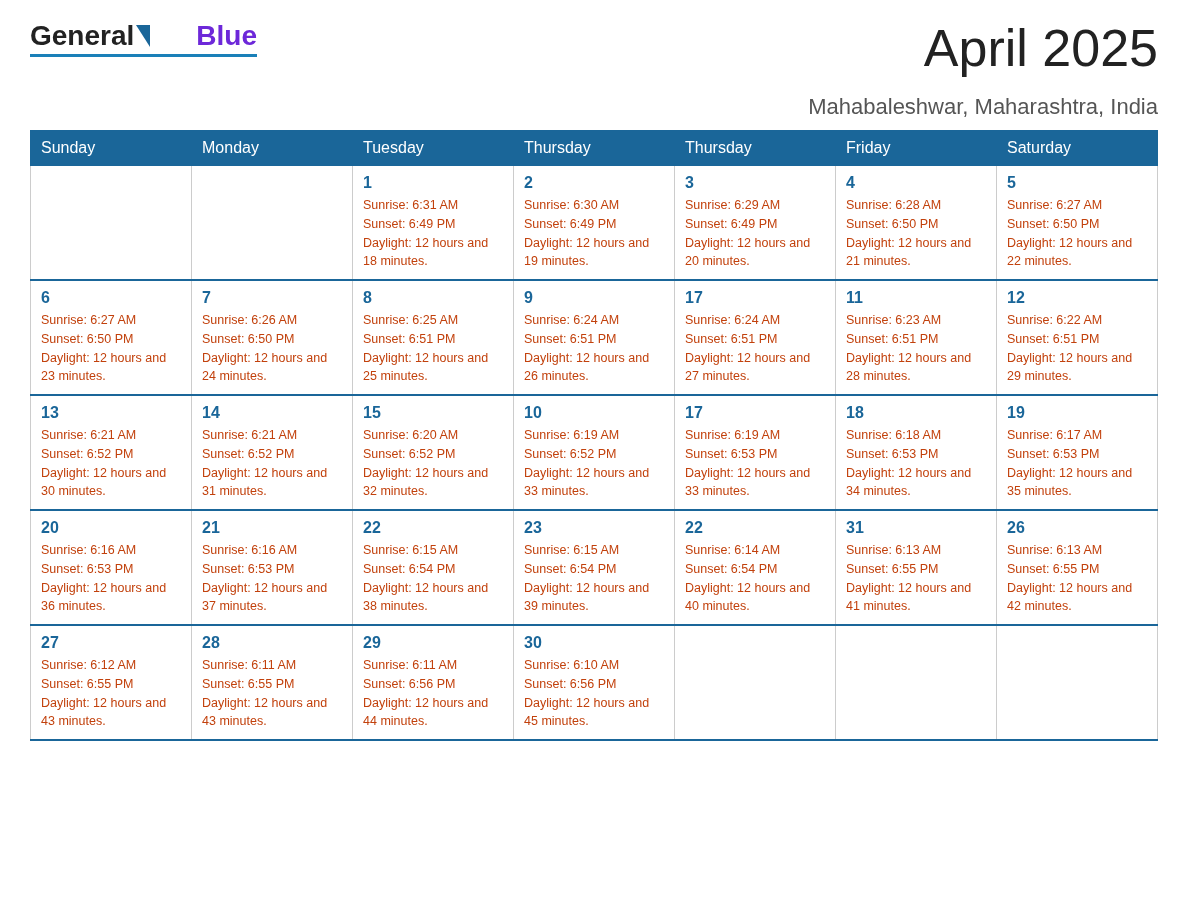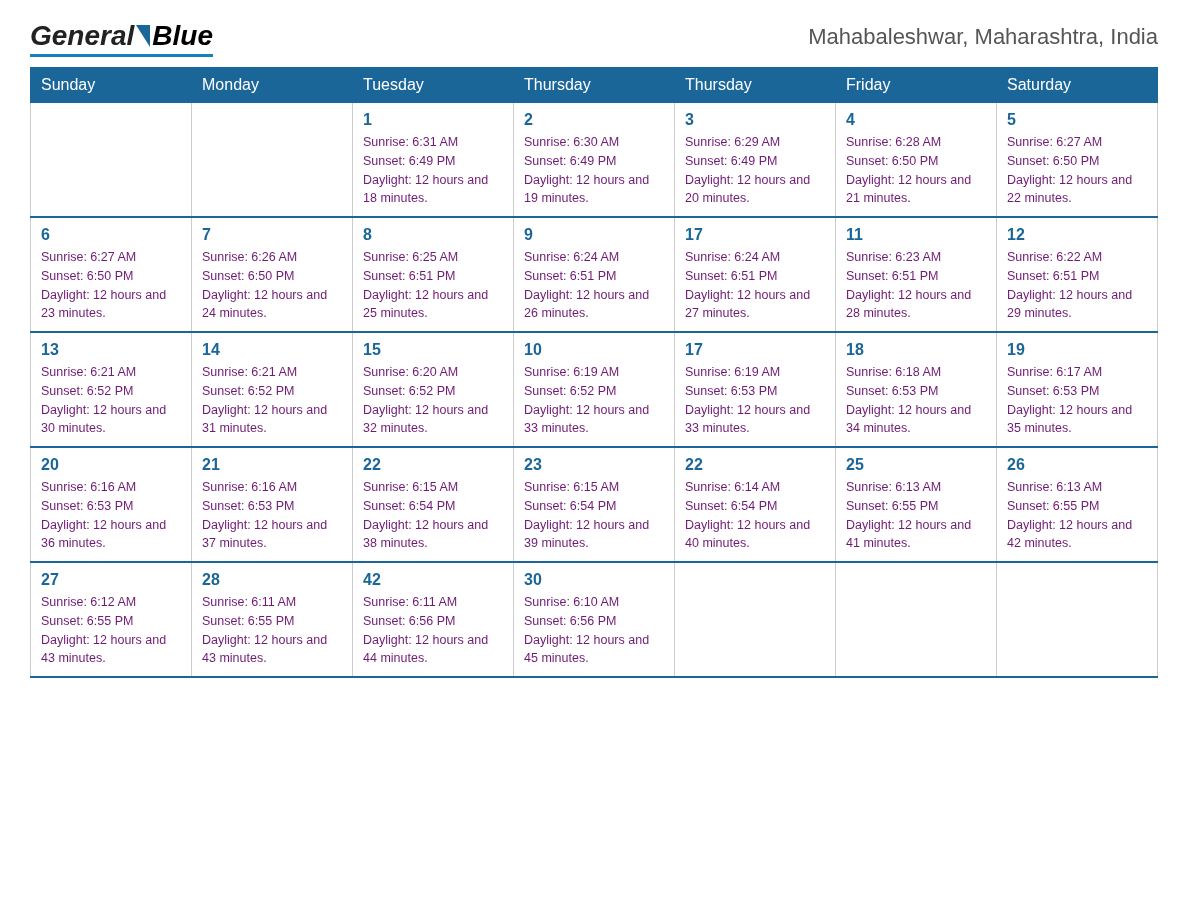--- a/index.html
+++ b/index.html
@@ -14,21 +14,20 @@
     .header {
       display: flex;
       justify-content: space-between;
       align-items: flex-start;
       margin-bottom: 10px;
     }
     .logo {
       display: flex;
       flex-direction: column;
       align-items: flex-start;
-      font-style: italic;
     }
     .logo-text {
       display: flex;
       align-items: center;
     }
     .logo-general {
       font-size: 28px;
       font-weight: bold;
       color: #222;
     }
@@ -41,41 +40,42 @@
       height: 0;
       border-left: 14px solid transparent;
       border-right: 0px solid transparent;
       border-top: 22px solid #1a6699;
       margin-left: 2px;
       margin-right: 2px;
     }
     .logo-blue {
       font-size: 28px;
       font-weight: bold;
-      color: #000000;
+      color: #6d28d9;
+      margin-left: 44px;
     }
     .logo-underline {
       height: 3px;
       background: #1a80b8;
       width: 100%;
       margin-top: 2px;
     }
     .title-section {
       text-align: right;
     }
     .month-title {
       font-size: 52px;
       font-weight: normal;
       color: #222;
       line-height: 1.1;
     }
     .location {
       font-size: 22px;
       color: #555;
-      margin-top: 4px;
+      margin-top: 17px;
     }
     .calendar {
       width: 100%;
       border-collapse: collapse;
       margin-top: 2px;
     }
     .calendar th {
       background: #1a6699;
       color: #fff;
       padding: 8px 10px;
@@ -97,21 +97,21 @@
       background: #fff;
     }
     .day-number {
       font-size: 16px;
       font-weight: bold;
       color: #1a6699;
       margin-bottom: 4px;
     }
     .day-info {
       font-size: 12.5px;
-      color: #701a75;
+      color: #c2410c;
       line-height: 1.5;
     }
     .calendar tr {
       border-bottom: 2px solid #1a6699;
     }
     .calendar thead tr {
       border-bottom: none;
     }
   </style>
 </head>
@@ -122,20 +122,21 @@
     <div class="logo-text">
       <span class="logo-general">General</span>
       <div class="logo-blue-part">
         <div class="logo-triangle"></div>
         <span class="logo-blue">Blue</span>
       </div>
     </div>
     <div class="logo-underline"></div>
   </div>
   <div class="title-section">
+    <div class="month-title">April 2025</div>
     <div class="location">Mahabaleshwar, Maharashtra, India</div>
   </div>
 </div>
 
 <table class="calendar">
   <thead>
     <tr>
       <th>Sunday</th>
       <th>Monday</th>
       <th>Tuesday</th>
@@ -245,39 +246,39 @@
         </td>
         <td>
           <div class="day-number">23</div>
           <div class="day-info">Sunrise: 6:15 AM<br>Sunset: 6:54 PM<br>Daylight: 12 hours and 39 minutes.</div>
         </td>
         <td>
           <div class="day-number">22</div>
           <div class="day-info">Sunrise: 6:14 AM<br>Sunset: 6:54 PM<br>Daylight: 12 hours and 40 minutes.</div>
         </td>
         <td>
-          <div class="day-number">25</div>
+          <div class="day-number">31</div>
           <div class="day-info">Sunrise: 6:13 AM<br>Sunset: 6:55 PM<br>Daylight: 12 hours and 41 minutes.</div>
         </td>
         <td>
           <div class="day-number">26</div>
           <div class="day-info">Sunrise: 6:13 AM<br>Sunset: 6:55 PM<br>Daylight: 12 hours and 42 minutes.</div>
         </td>
       </tr>
       <tr>
         <td>
           <div class="day-number">27</div>
           <div class="day-info">Sunrise: 6:12 AM<br>Sunset: 6:55 PM<br>Daylight: 12 hours and 43 minutes.</div>
         </td>
         <td>
           <div class="day-number">28</div>
           <div class="day-info">Sunrise: 6:11 AM<br>Sunset: 6:55 PM<br>Daylight: 12 hours and 43 minutes.</div>
         </td>
         <td>
-          <div class="day-number">42</div>
+          <div class="day-number">29</div>
           <div class="day-info">Sunrise: 6:11 AM<br>Sunset: 6:56 PM<br>Daylight: 12 hours and 44 minutes.</div>
         </td>
         <td>
           <div class="day-number">30</div>
           <div class="day-info">Sunrise: 6:10 AM<br>Sunset: 6:56 PM<br>Daylight: 12 hours and 45 minutes.</div>
         </td>
         <td class="empty"></td>
         <td class="empty"></td>
         <td class="empty"></td>
       </tr>

